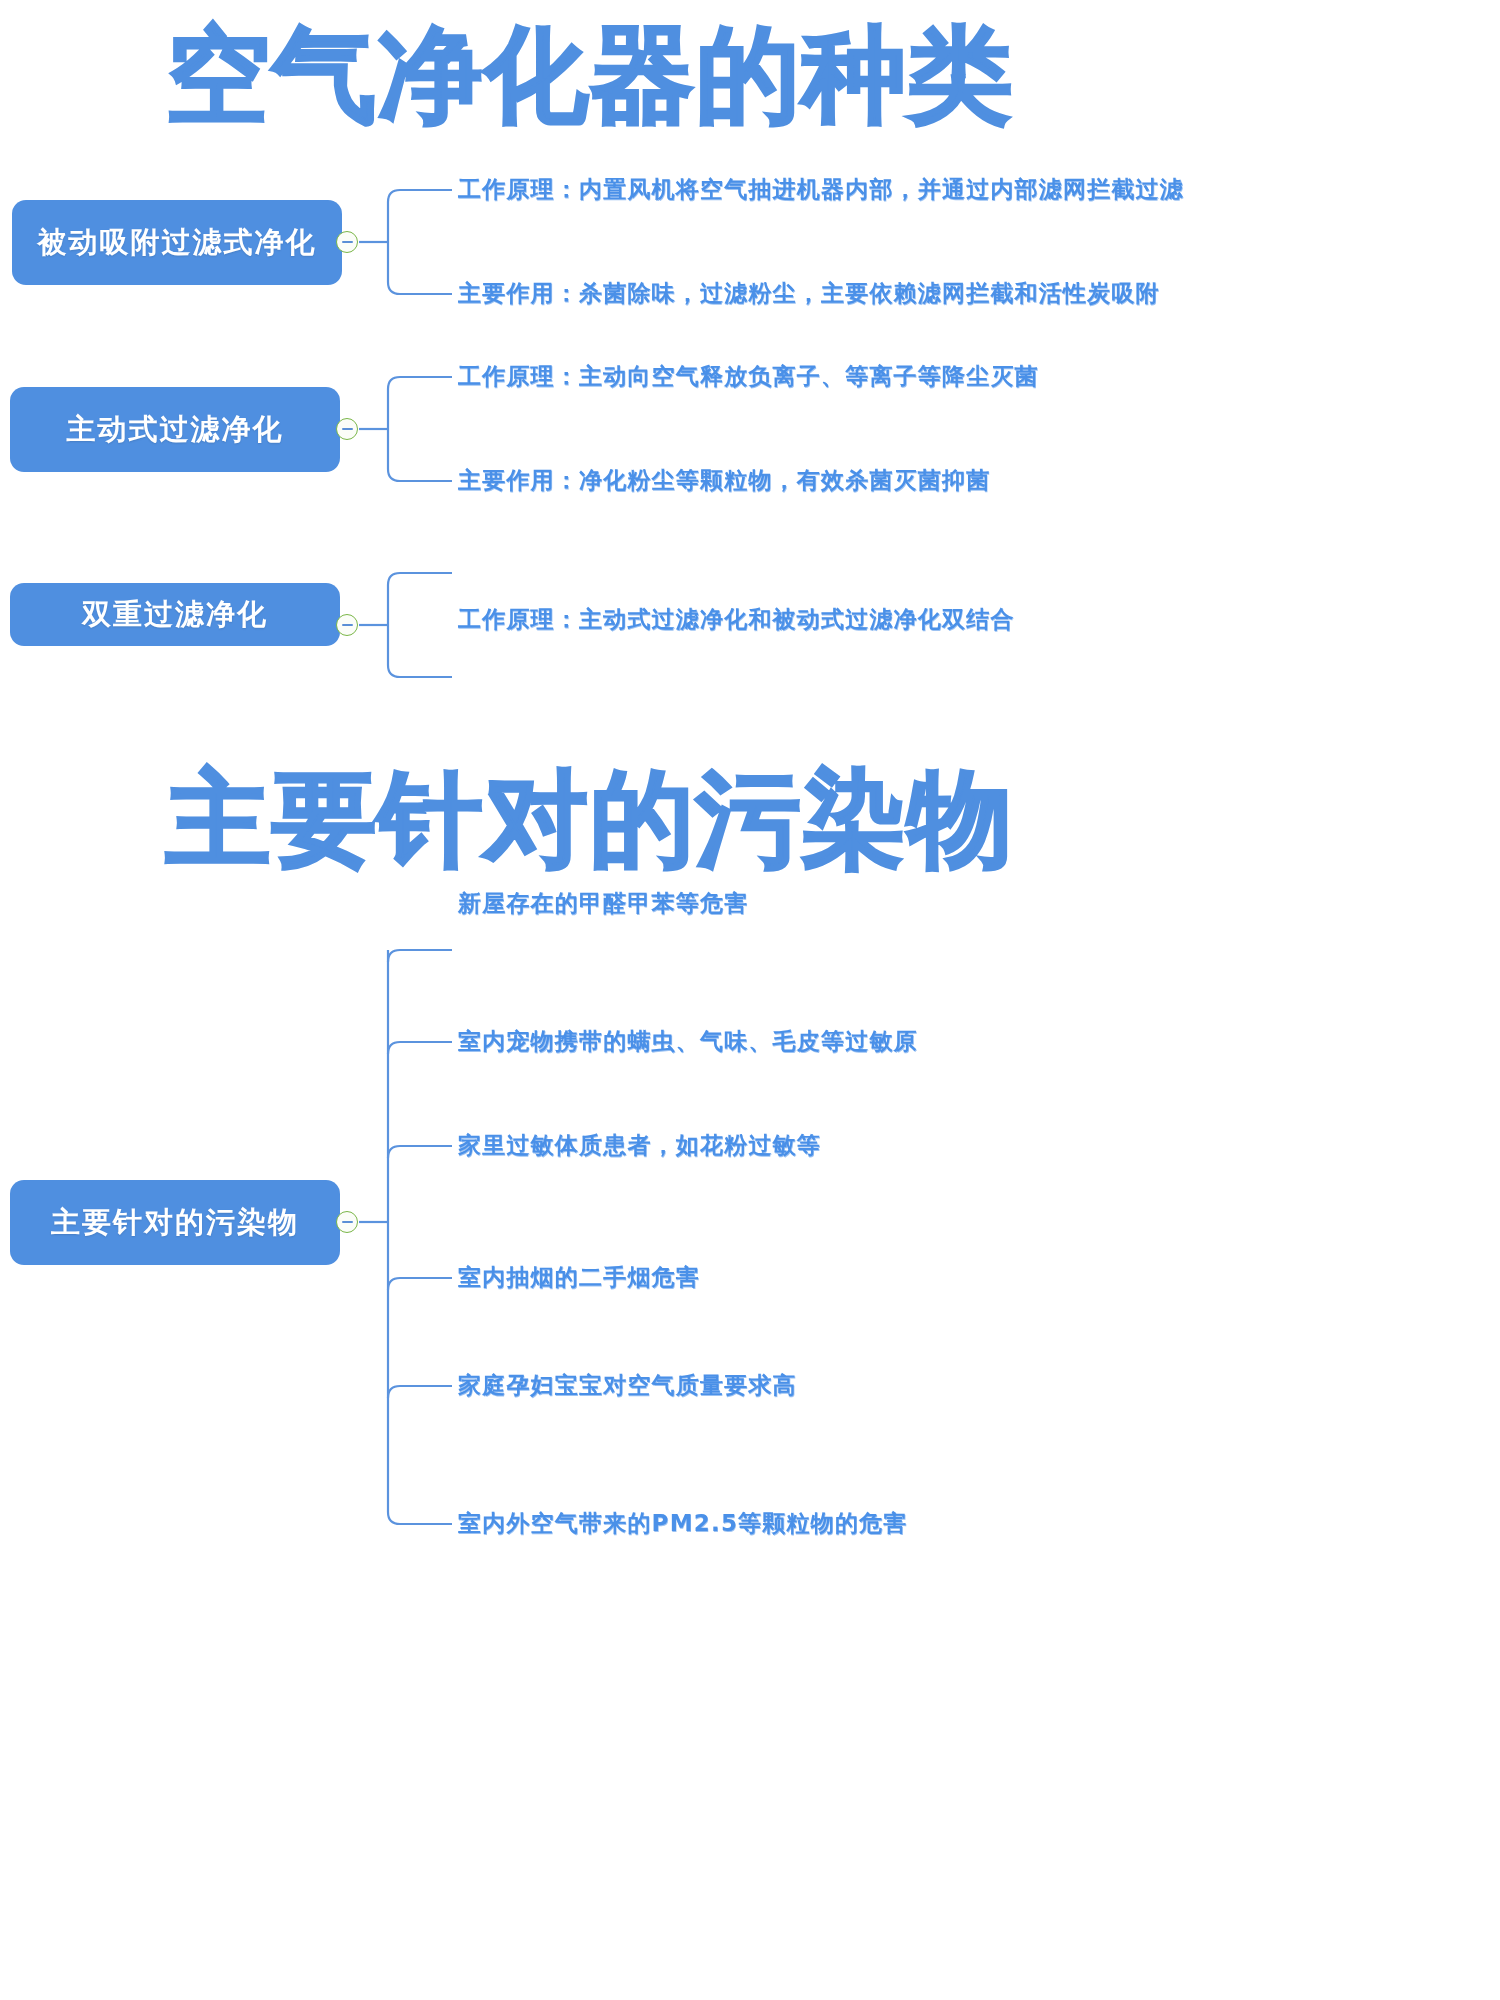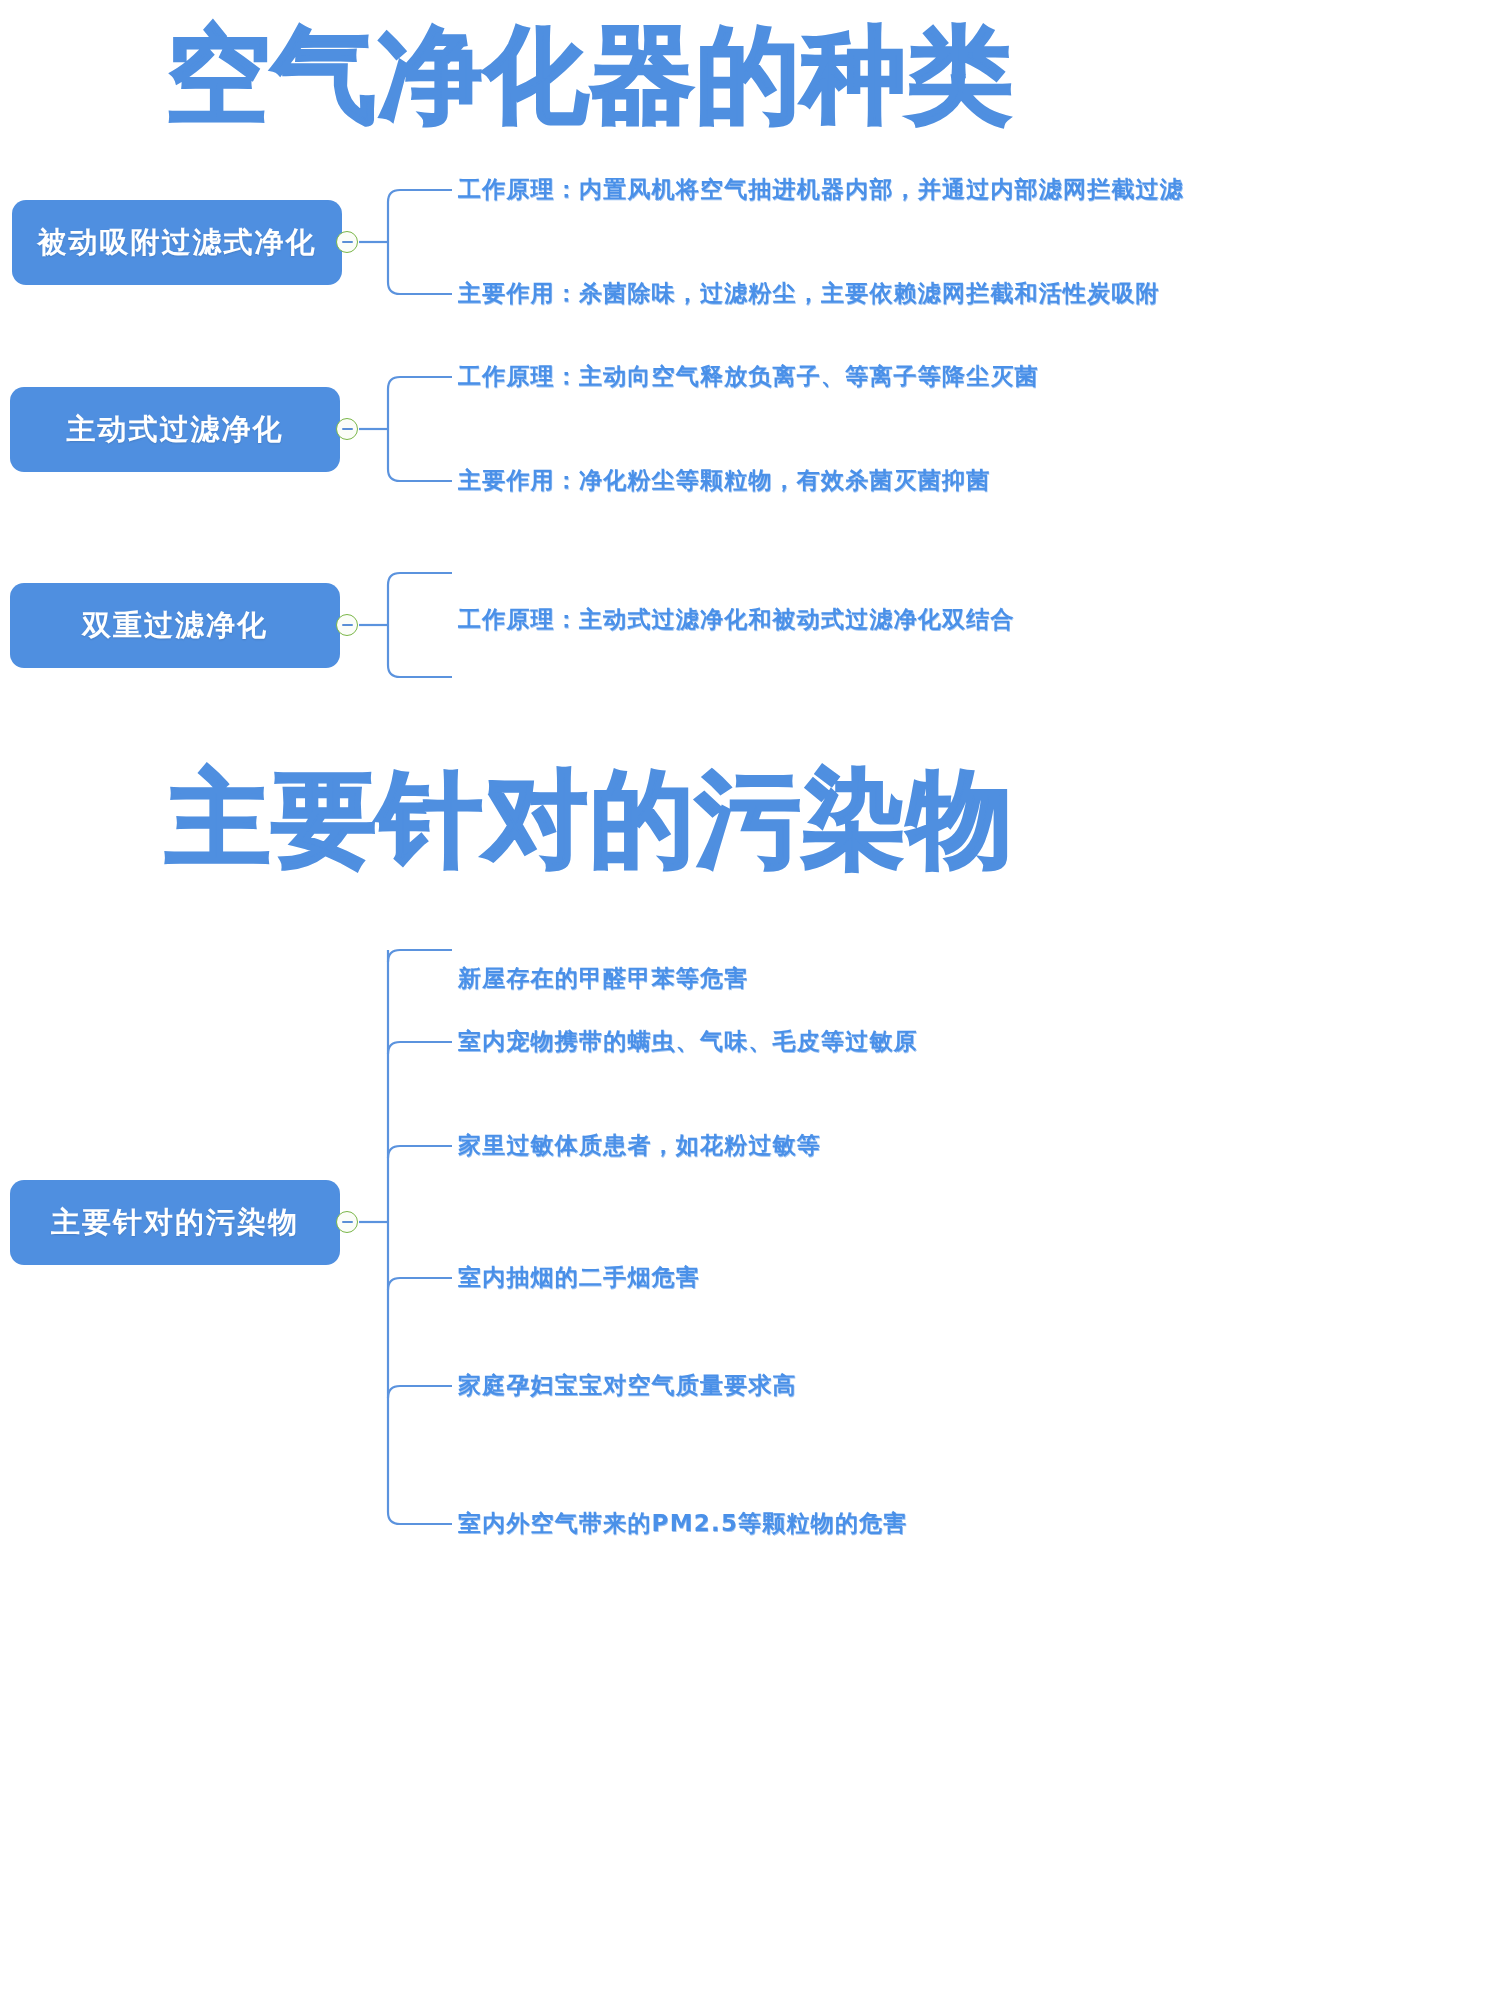--- a/index.html
+++ b/index.html
@@ -141,33 +141,33 @@
   <div class="leaf-text" style="left:458px; top:177px;">工作原理：内置风机将空气抽进机器内部，并通过内部滤网拦截过滤</div>
   <div class="leaf-text" style="left:458px; top:281px;">主要作用：杀菌除味，过滤粉尘，主要依赖滤网拦截和活性炭吸附</div>
 
   <div class="node-box" style="left:10px; top:387px; width:330px; height:85px;">主动式过滤净化</div>
   <div class="toggle" style="left:336px; top:418px;">
     <span class="minus"></span>
   </div>
   <div class="leaf-text" style="left:458px; top:364px;">工作原理：主动向空气释放负离子、等离子等降尘灭菌</div>
   <div class="leaf-text" style="left:458px; top:468px;">主要作用：净化粉尘等颗粒物，有效杀菌灭菌抑菌</div>
 
-  <div class="node-box" style="left:10px; top:583px; width:330px; height:85px;">双重过滤净化</div>
+  <div class="node-box" style="left:10px; top:583px; width:330px; height:63px;">双重过滤净化</div>
   <div class="toggle" style="left:336px; top:614px;">
     <span class="minus"></span>
   </div>
   <div class="leaf-text" style="left:458px; top:560px;margin-top:47px;">工作原理：主动式过滤净化和被动式过滤净化双结合</div>
 
   <div class="section-title" id="title-2">主要针对的污染物</div>
 
   <div class="node-box" style="left:10px; top:1180px; width:330px; height:85px;">主要针对的污染物</div>
   <div class="toggle" style="left:336px; top:1211px;">
     <span class="minus"></span>
   </div>
 
-  <div class="leaf-text" style="left:458px; top:966px;text-align:right;">新屋存在的甲醛甲苯等危害</div>
+  <div class="leaf-text" style="left:458px; top:891px;text-align:right;">新屋存在的甲醛甲苯等危害</div>
   <div class="leaf-text" style="left:458px; top:1029px;">室内宠物携带的螨虫、气味、毛皮等过敏原</div>
   <div class="leaf-text" style="left:458px; top:1133px;">家里过敏体质患者，如花粉过敏等</div>
   <div class="leaf-text" style="left:458px; top:1265px;text-align:right;">室内抽烟的二手烟危害</div>
   <div class="leaf-text" style="left:458px; top:1373px;">家庭孕妇宝宝对空气质量要求高</div>
   <div class="leaf-text" style="left:458px; top:1511px;">室内外空气带来的PM2.5等颗粒物的危害</div>
 
 </div>
 
 </body></html>

